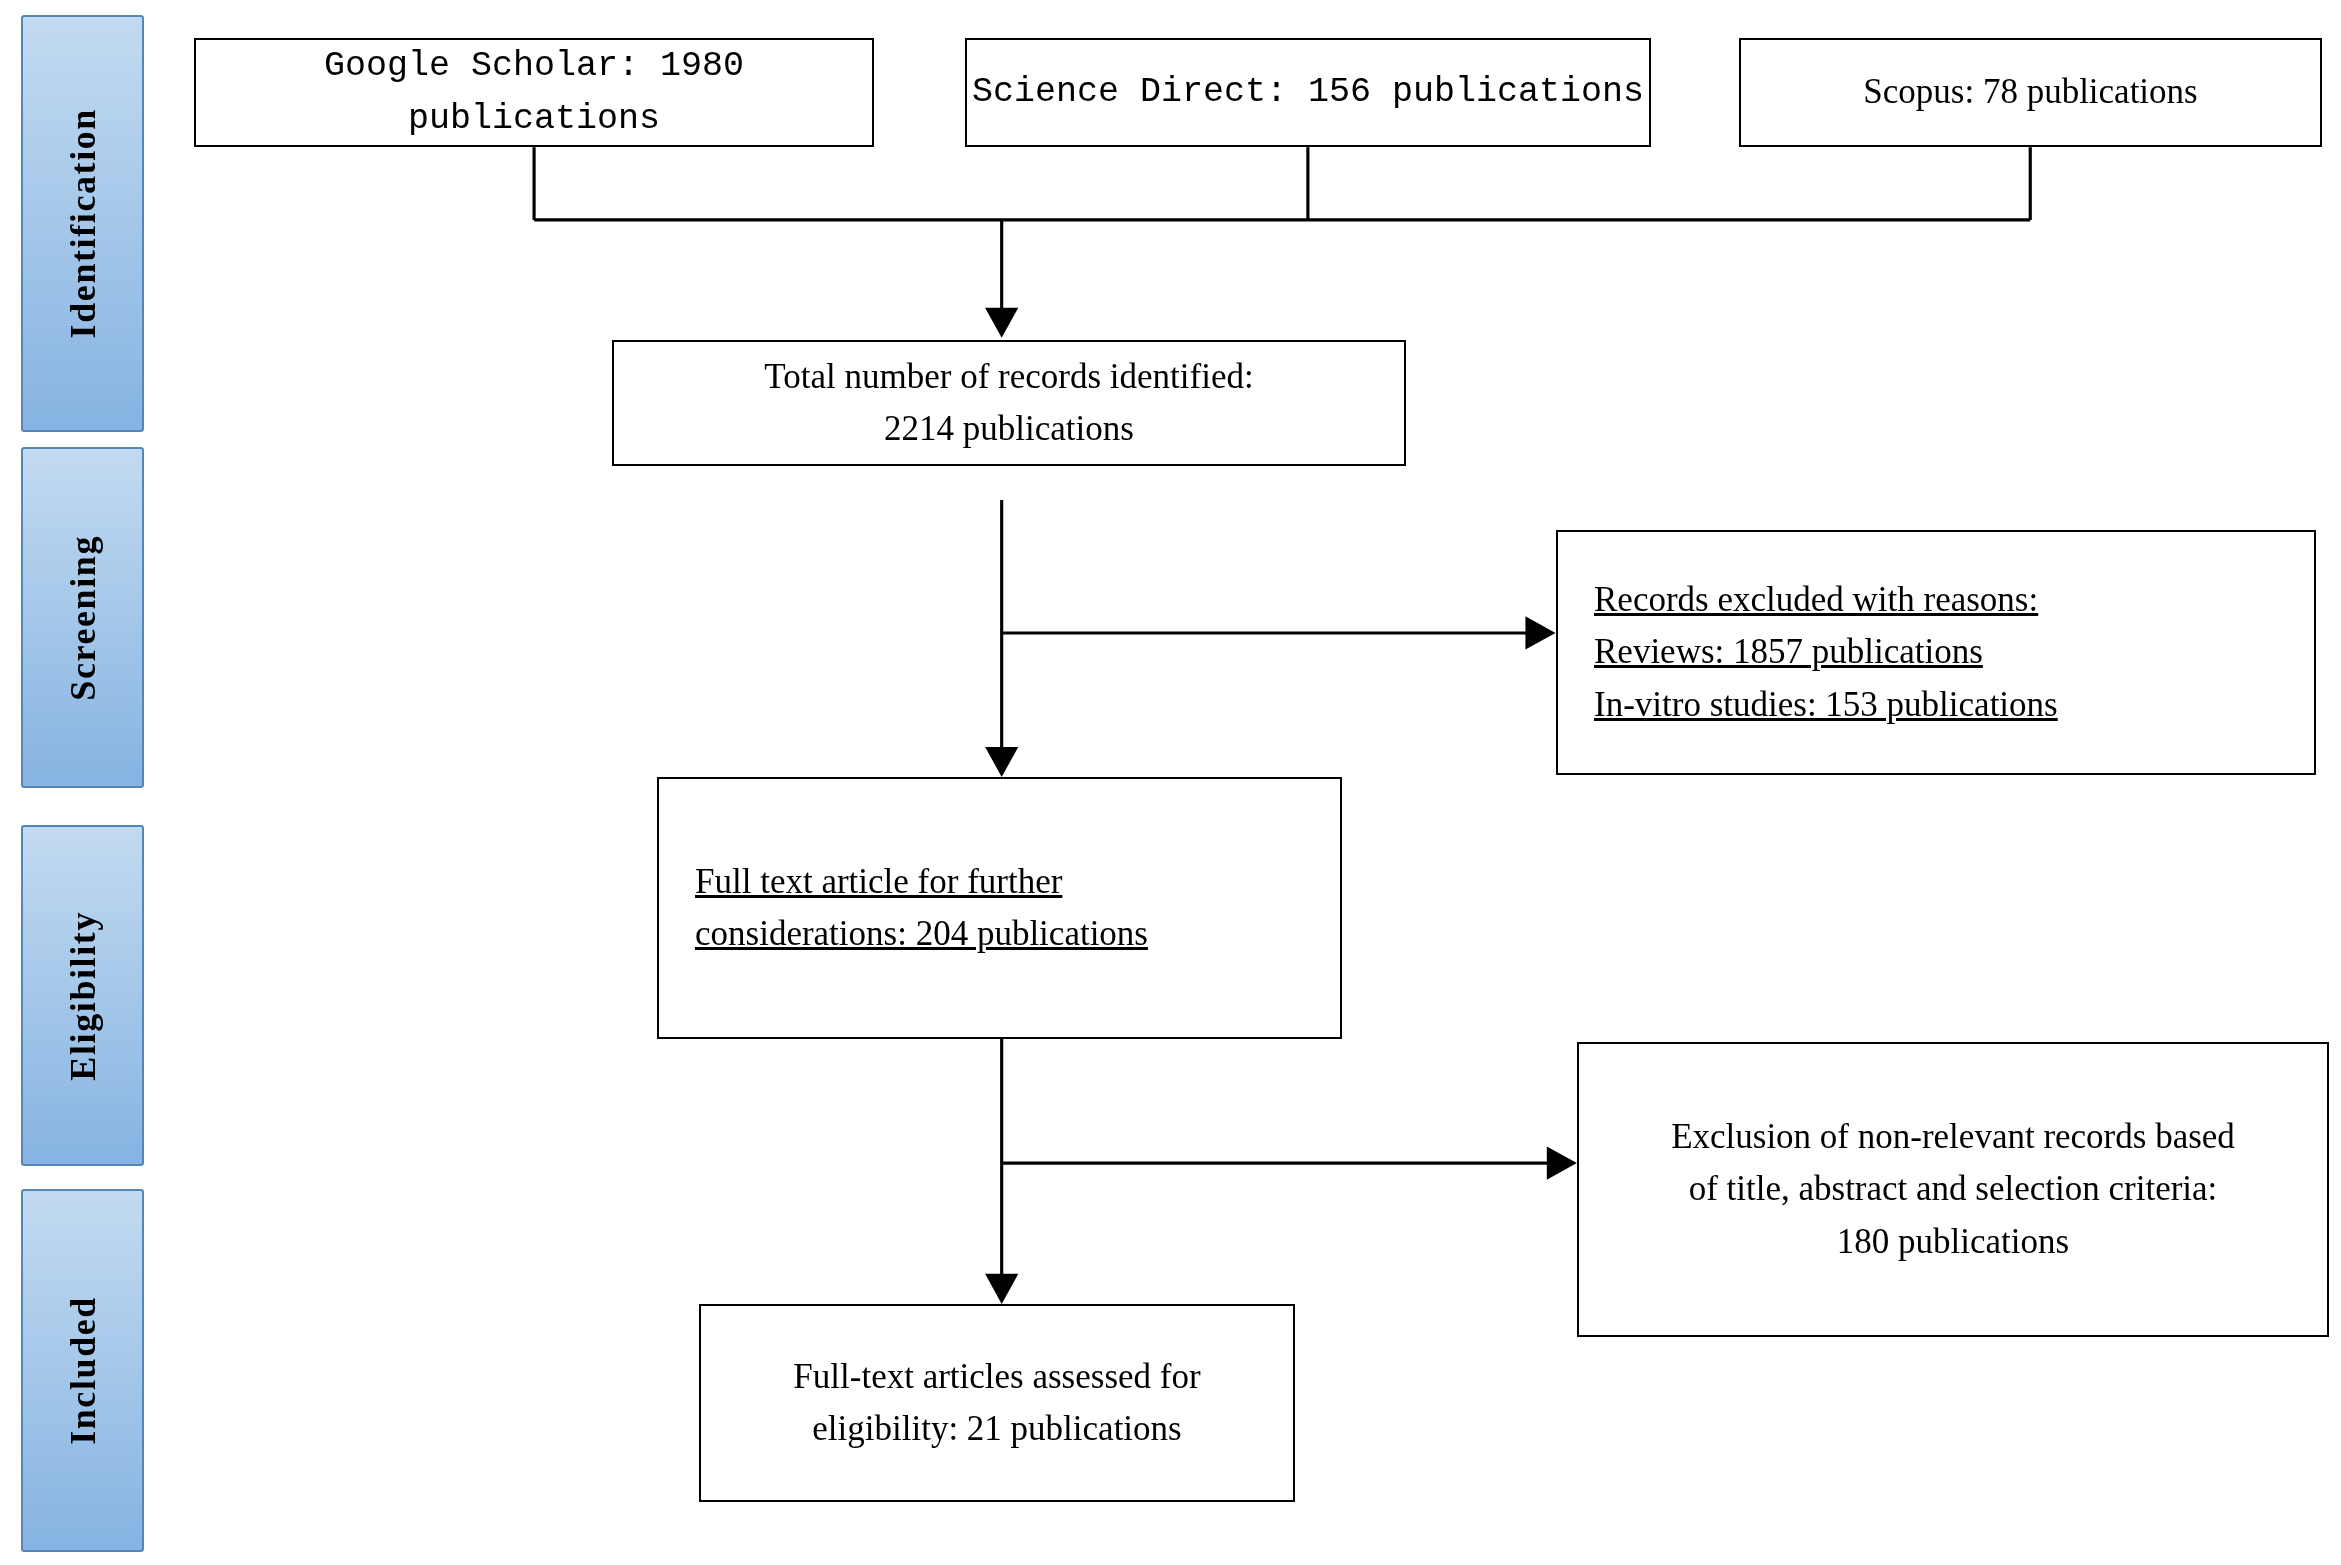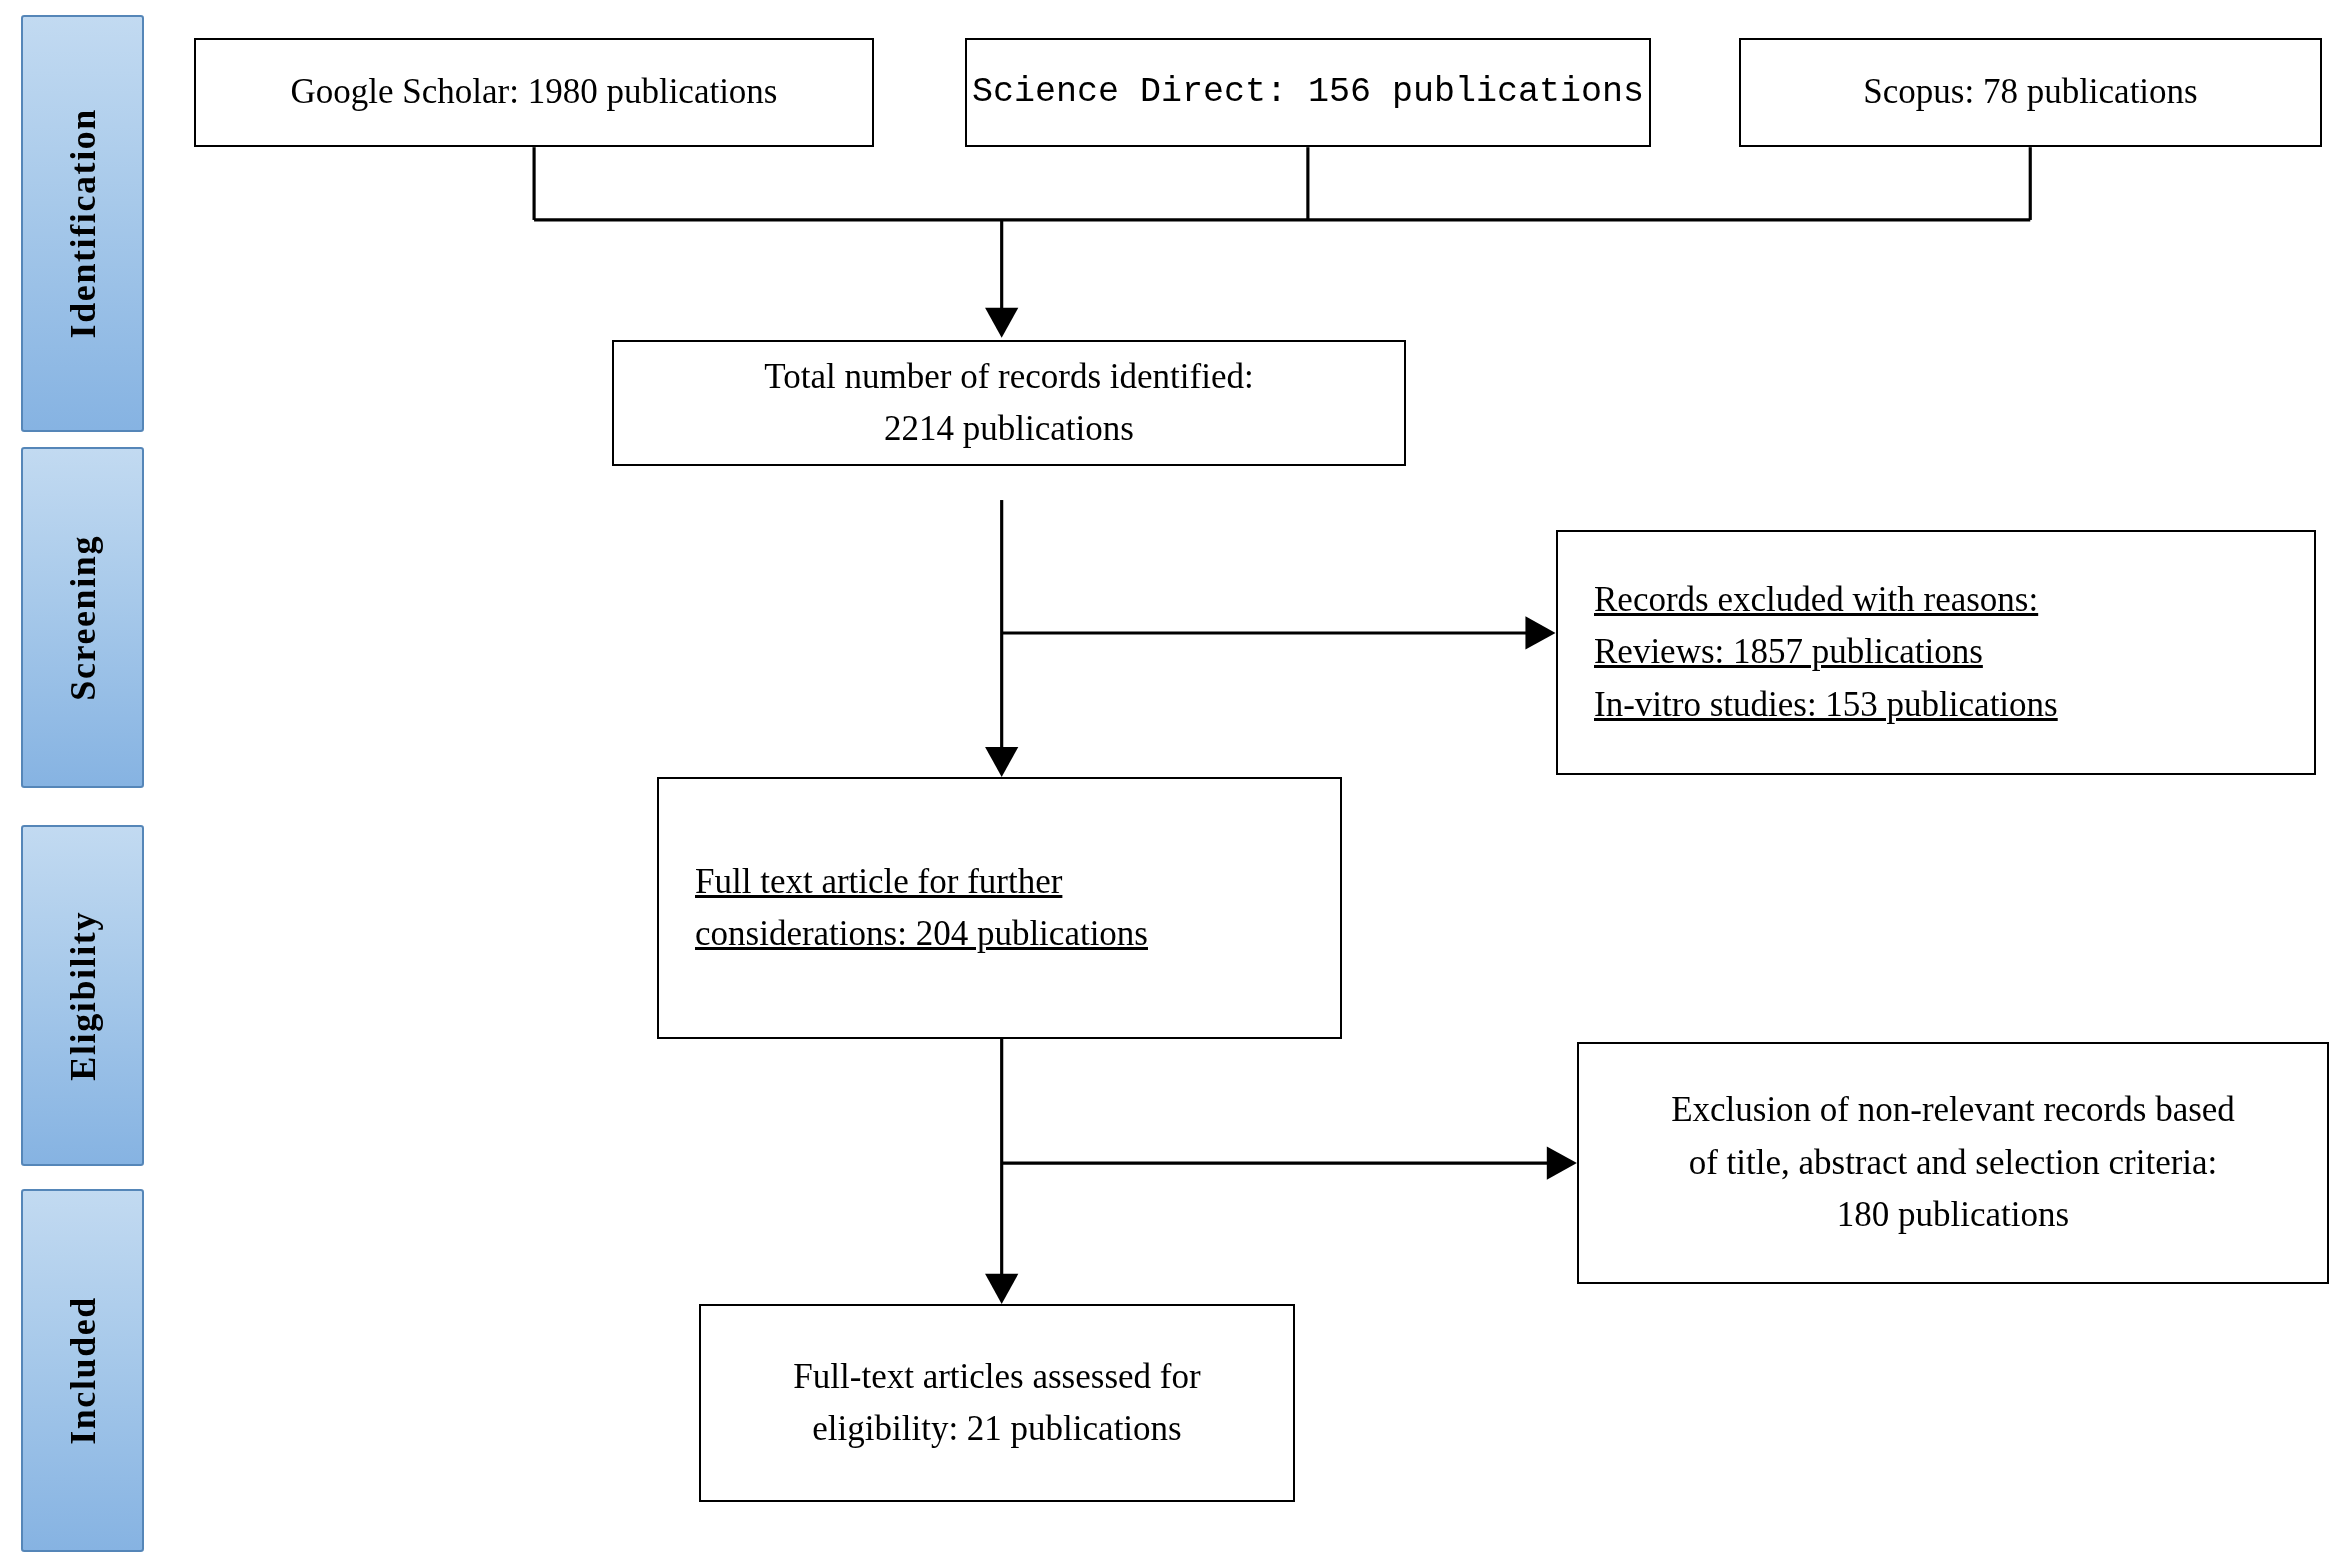--- a/index.html
+++ b/index.html
@@ -54,28 +54,28 @@
     font-weight: bold;
     letter-spacing: 1.6px;
     white-space: nowrap;
   }
   
   #stage-identification { left: 21.4px;  top: 15px;   width: 123px; height: 417px; }
   #stage-screening      { left: 21.4px;  top: 447px;  width: 123px; height: 341px; }
   #stage-eligibility    { left: 21.4px;  top: 825px; width: 123px; height: 341px; }
   #stage-included       { left: 21.4px;  top: 1189px; width: 123px; height: 363px; }
 
-  #source-0 { left: 194px;  top: 38px; width: 680px; height: 109px; }
+  #source-0 { left: 194px;  top: 38px; width: 680px; height: 109px; font-family: Liberation Mono, monospace; }
   #source-1 { left: 965px; top: 38px; width: 686px; height: 109px; font-family: Liberation Mono, monospace; }
   #source-2 { left: 1739px; top: 38px; width: 583px; height: 109px; }
 
   #box-total     { left: 612px;  top: 340px;  width: 794px; height: 126px; }
   #box-excluded  { left: 1556px; top: 530px;  width: 760px;  height: 245px; }
   #box-fulltext  { left: 657px;  top: 777px;  width: 685px;  height: 262px; }
-  #box-exclusion { left: 1577px; top: 1042px; width: 752px;  height: 242px; }
+  #box-exclusion { left: 1577px; top: 1042px; width: 752px;  height: 295px; }
   #box-included  { left: 699px;  top: 1304px; width: 596px;  height: 198px; }
 </style>
 </head>
 <body>
 
 <div class="canvas">
 
   <svg class="connectors" viewBox="0 0 2960 1978">
 
     <line x1="675" y1="186" x2="675" y2="278" stroke="#000" stroke-width="4"></line>

